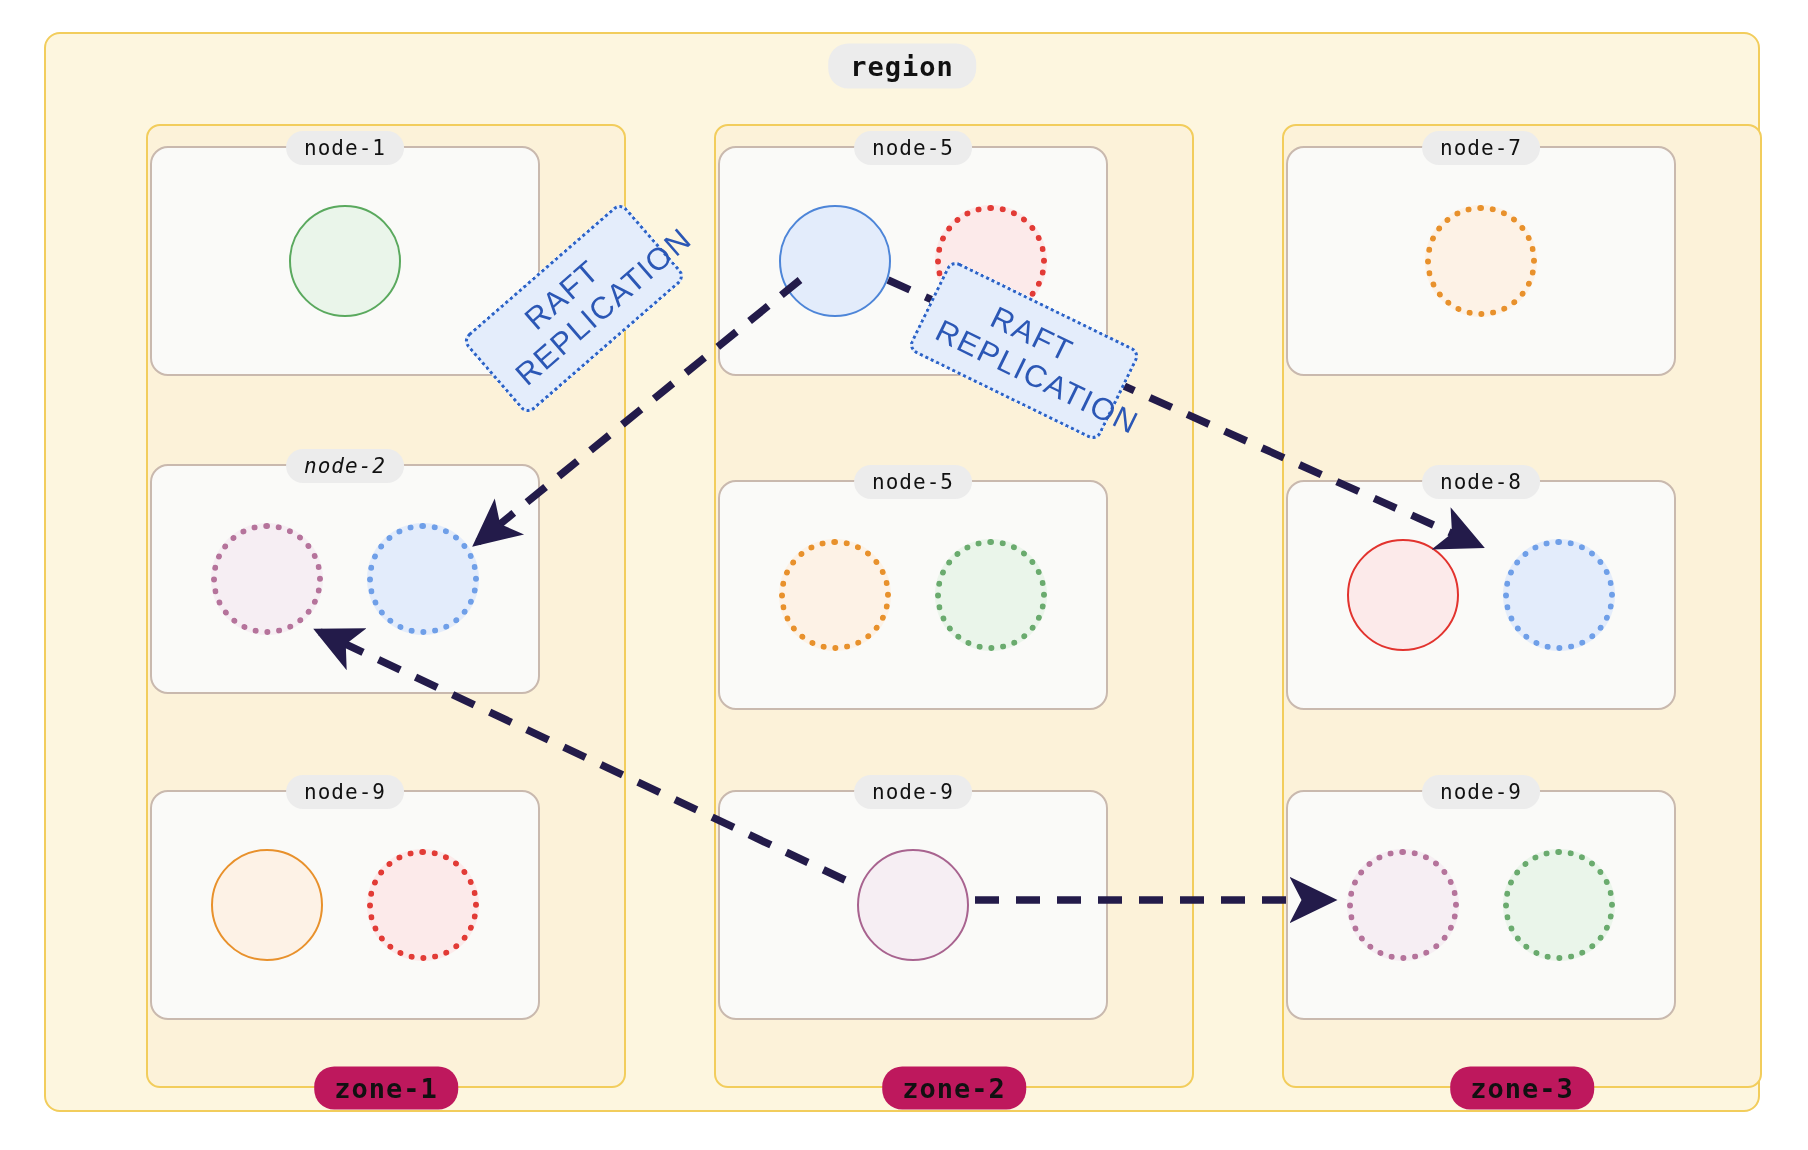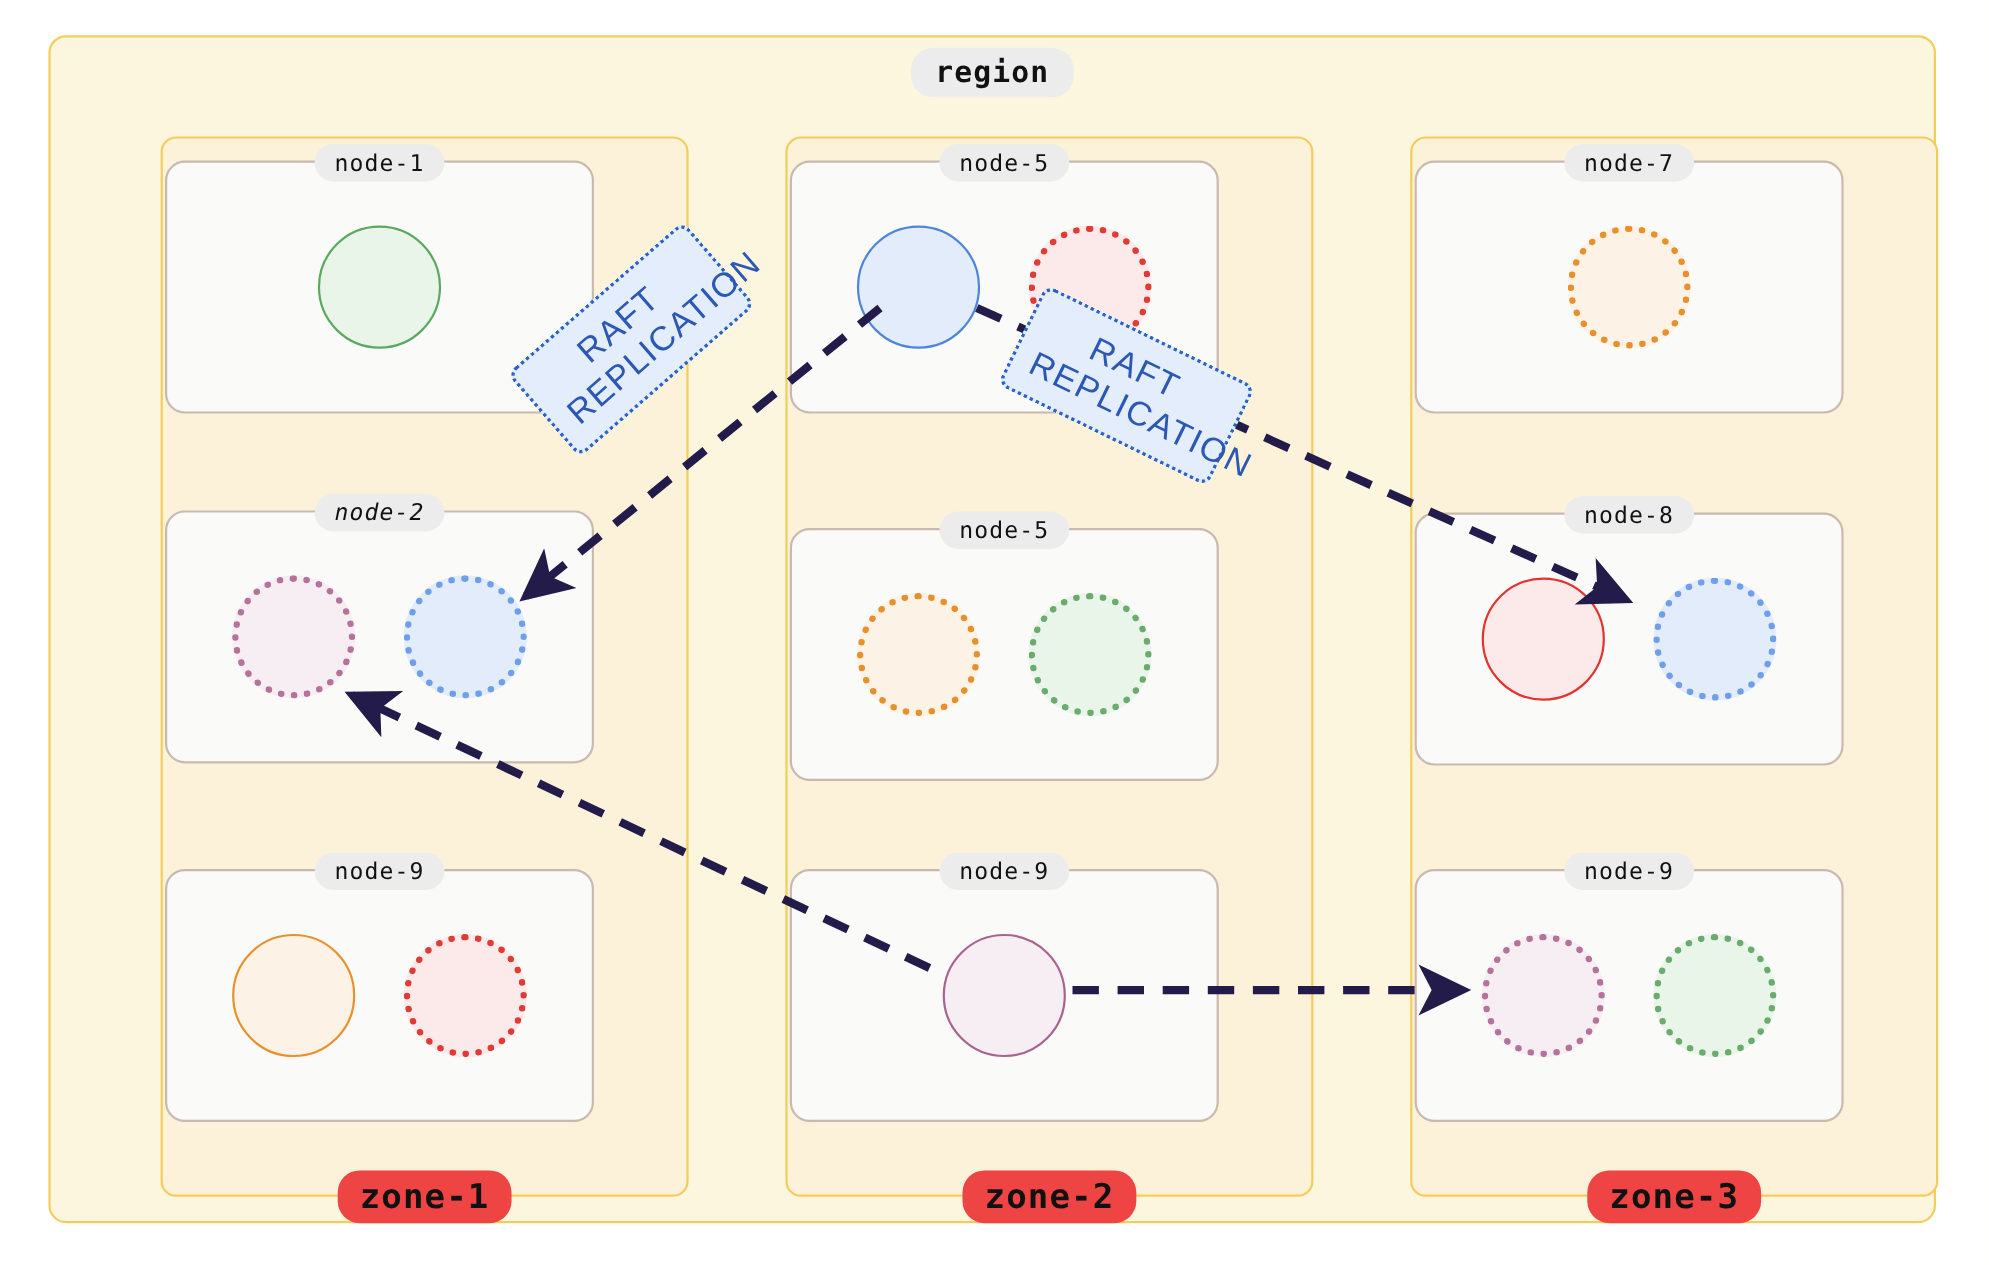--- a/index.html
+++ b/index.html
@@ -21,22 +21,22 @@
   }
 
   
   .zone{
     position:absolute;top:90px;height:964px;
     background:#fcf2d9;border:2.2px solid #f2cd5c;border-radius:14px;
     box-sizing:border-box;
   }
   .zone-label{
     position:absolute;left:50%;bottom:-2px;transform:translate(-50%,50%);
-    background:#ef4444;color:#111;border-radius:20px;
-    padding:6px 20px;font-size:31px;font-weight:bold;letter-spacing:1px;
+    background:#be185d;color:#111;border-radius:20px;
+    padding:6px 20px;font-size:27px;font-weight:bold;letter-spacing:1px;
     font-family:"DejaVu Sans Mono",monospace;white-space:nowrap;z-index:6;
   }
   #zone-1{left:100px;width:480px;}
   #zone-2{left:668px;width:480px;}
   #zone-3{left:1236px;width:480px;}
 
   
   .node{
     position:absolute;width:390px;height:230px;
     background:#fafaf8;border:2.2px solid #c9b9ae;border-radius:18px;
@@ -130,21 +130,21 @@
         <div class="node-body">
           <div class="shard solid" style="border-color: rgb(168, 99, 143); background: rgb(246, 238, 243);"></div>
         </div>
       </div>
       <div class="node" style="left: 1286px; top: 146px;">
         <div class="node-label">node-7</div>
         <div class="node-body">
           <div class="shard dotted" style="border-color: rgb(232, 145, 44); background: rgb(253, 242, 230);"></div>
         </div>
       </div>
-      <div class="node" style="left: 1286px; top: 466px; padding-left: 36px;">
+      <div class="node" style="left: 1286px; top: 480px; padding-left: 36px;">
         <div class="node-label">node-8</div>
         <div class="node-body">
           <div class="shard solid" style="border-color: rgb(226, 51, 46); background: rgb(252, 234, 234);"></div>
           <div class="shard dotted" style="border-color: rgb(111, 159, 232); background: rgb(227, 236, 251);"></div>
         </div>
       </div>
       <div class="node" style="left: 1286px; top: 790px;">
         <div class="node-label">node-9</div>
         <div class="node-body">
           <div class="shard dotted" style="border-color: rgb(181, 115, 155); background: rgb(246, 238, 243);"></div>

